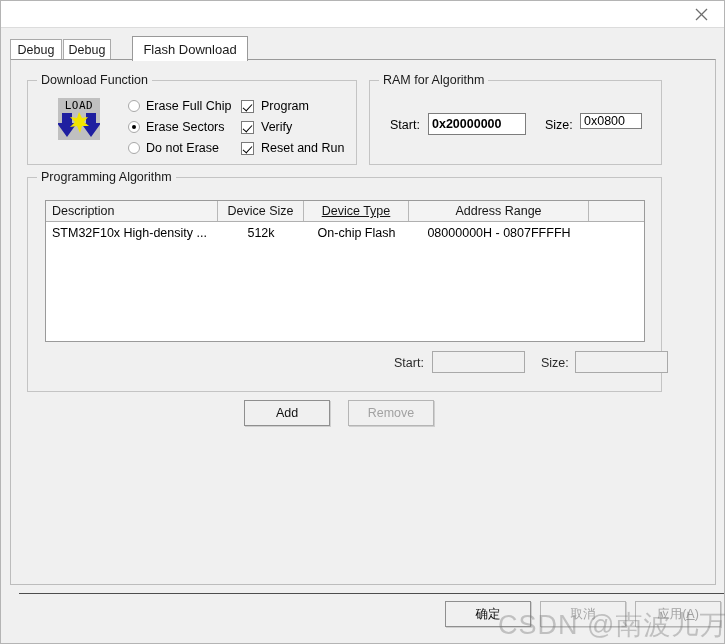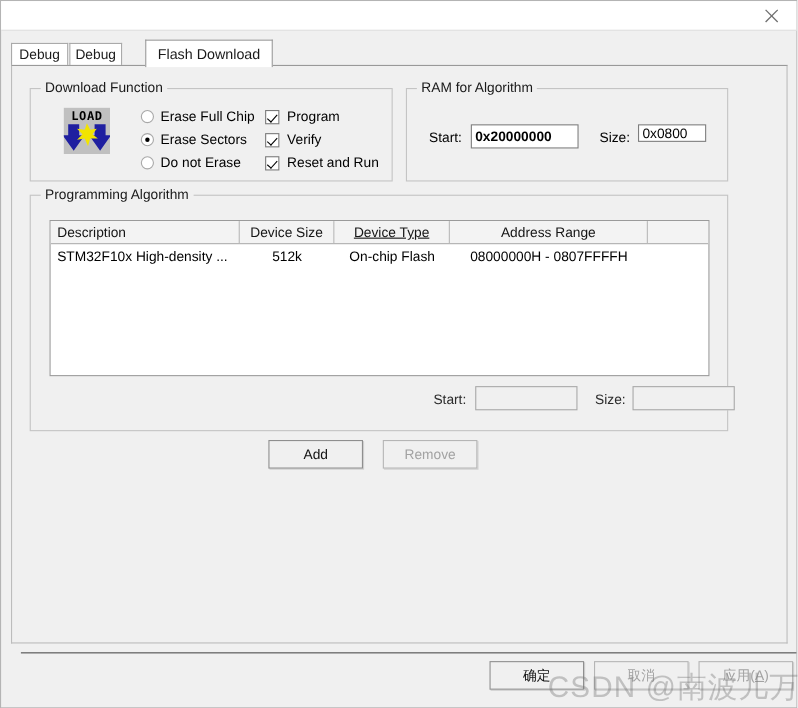--- a/index.html
+++ b/index.html
@@ -137,21 +137,21 @@
     height: 42px;
     background: #c0c0c0;
   }
   .load-icon .load-word {
     position: absolute;
     top: 1px; left: 0;
     width: 42px;
     text-align: center;
     font-family: "DejaVu Sans Mono", monospace;
     font-size: 11px;
-    font-weight: bold;
+    font-weight: normal;
     letter-spacing: 0.5px;
     color: #000000;
     line-height: 13px;
   }
   .load-icon svg { position: absolute; left: 0; top: 13px; }
 
   
   .radio-row, .check-row {
     position: absolute;
     display: flex;

